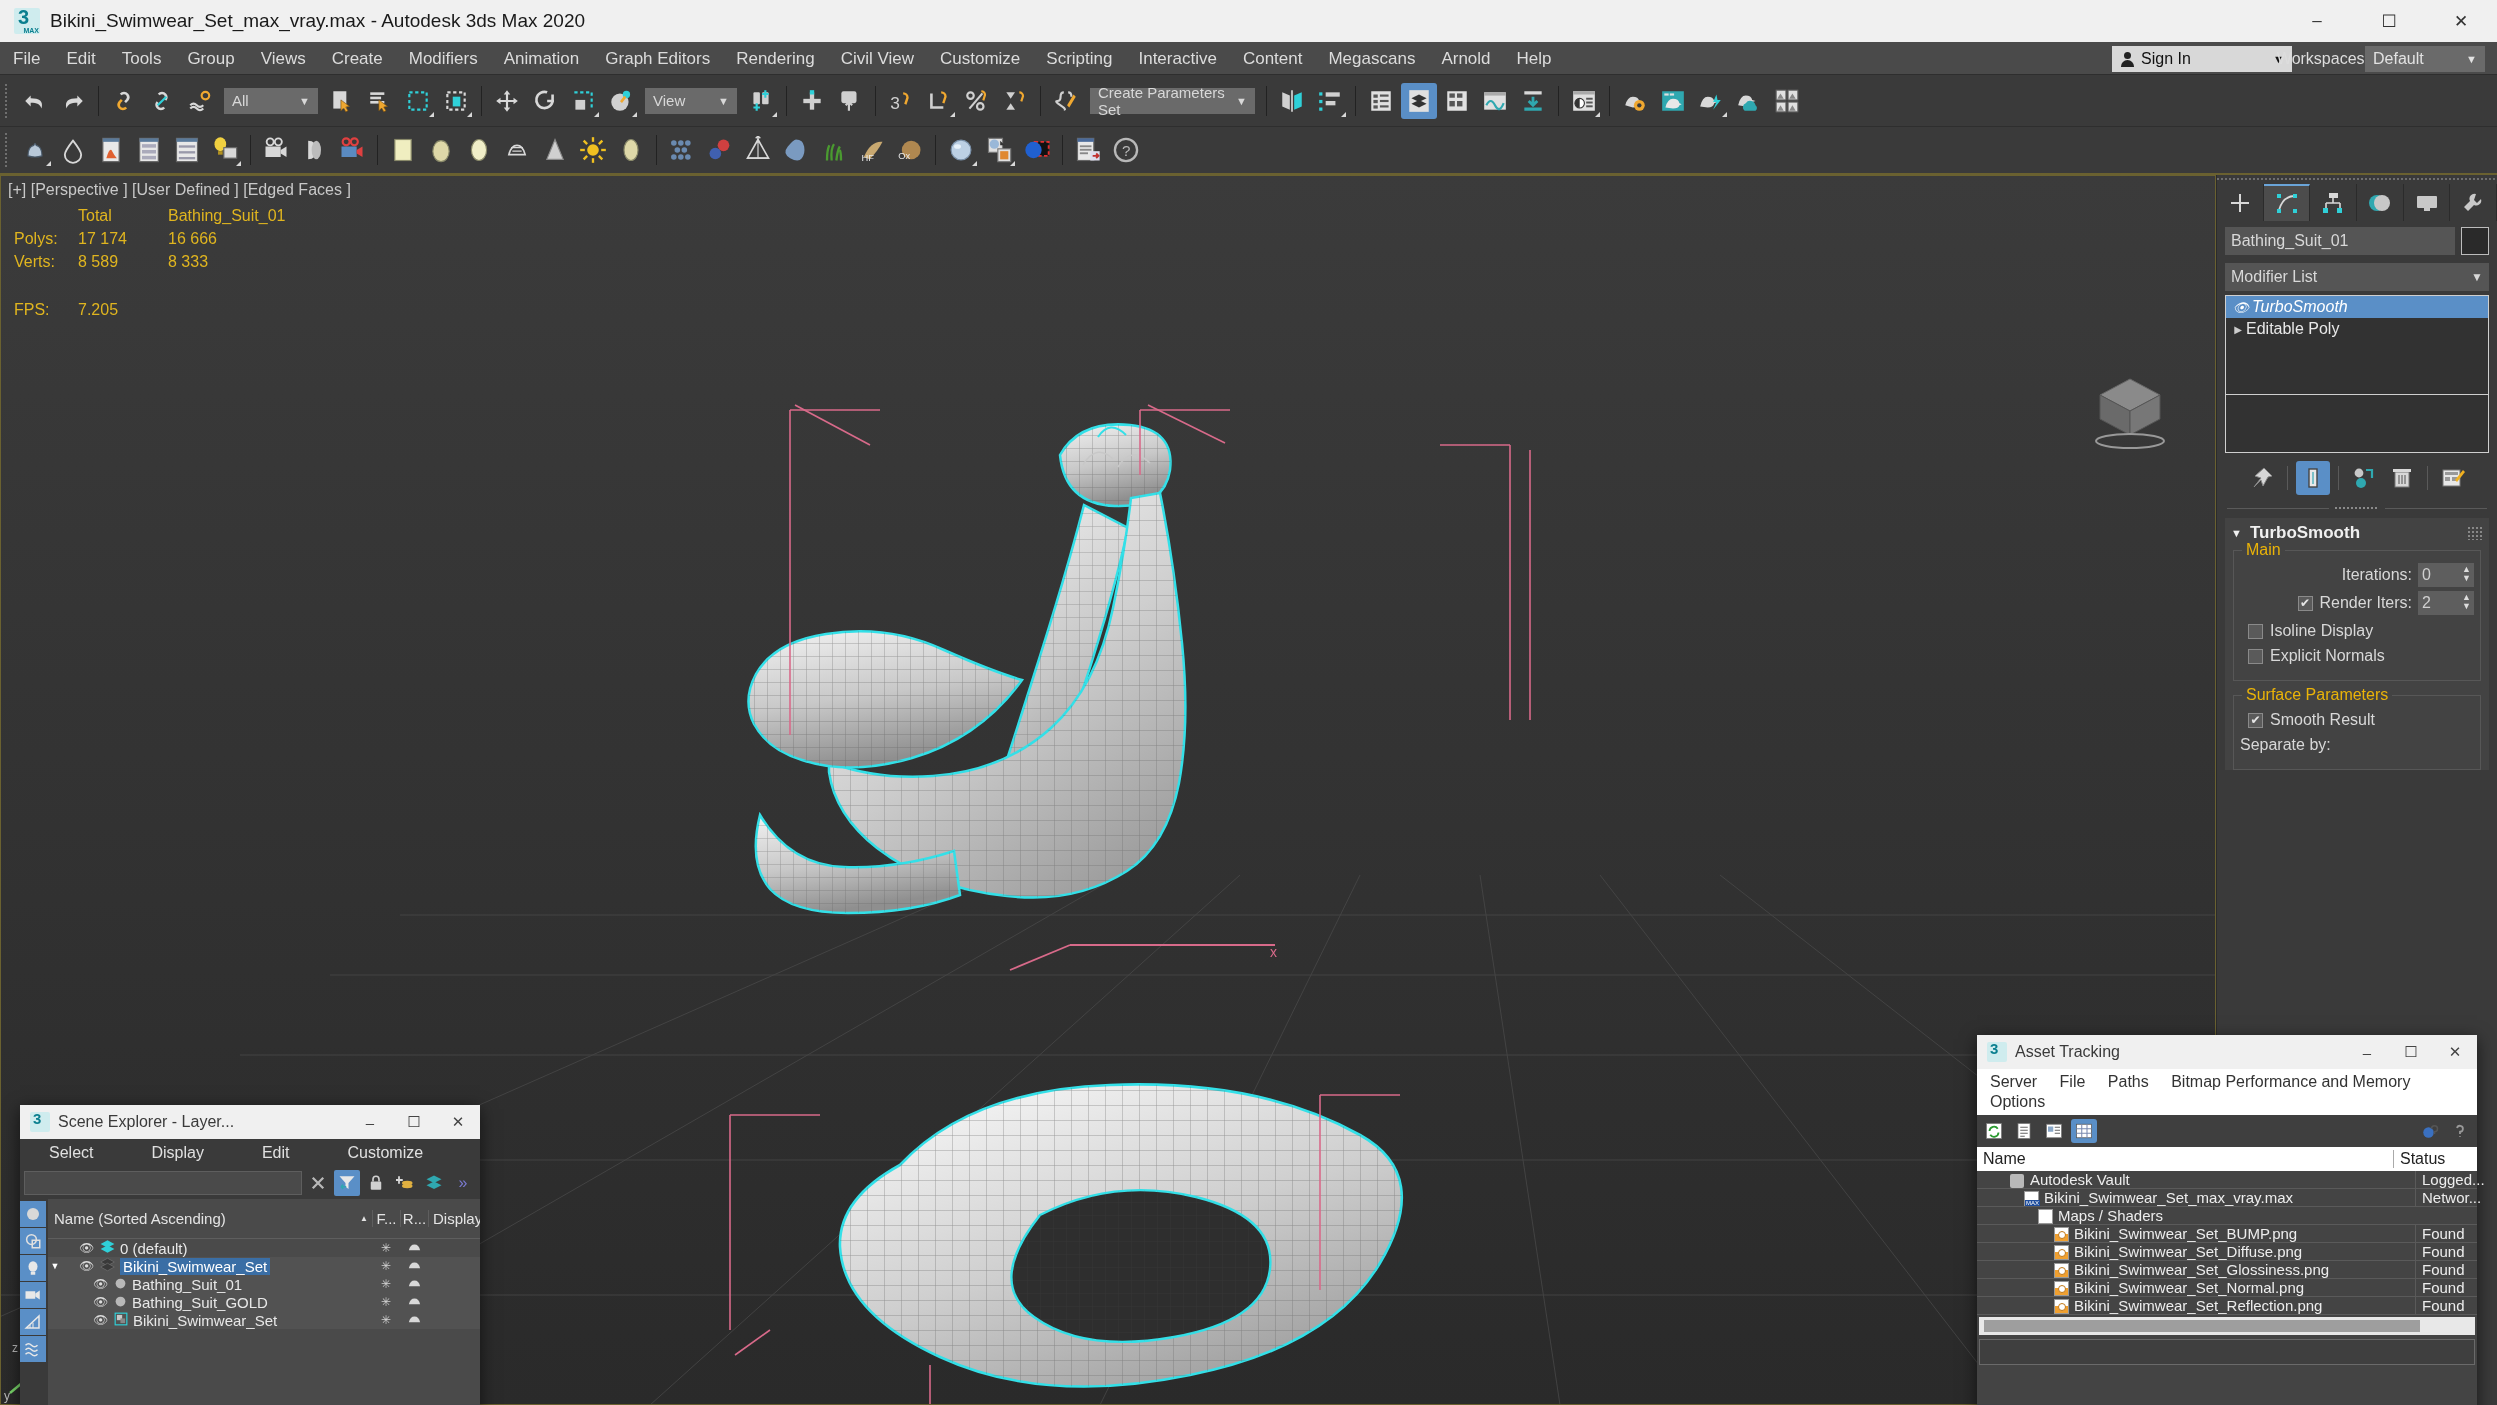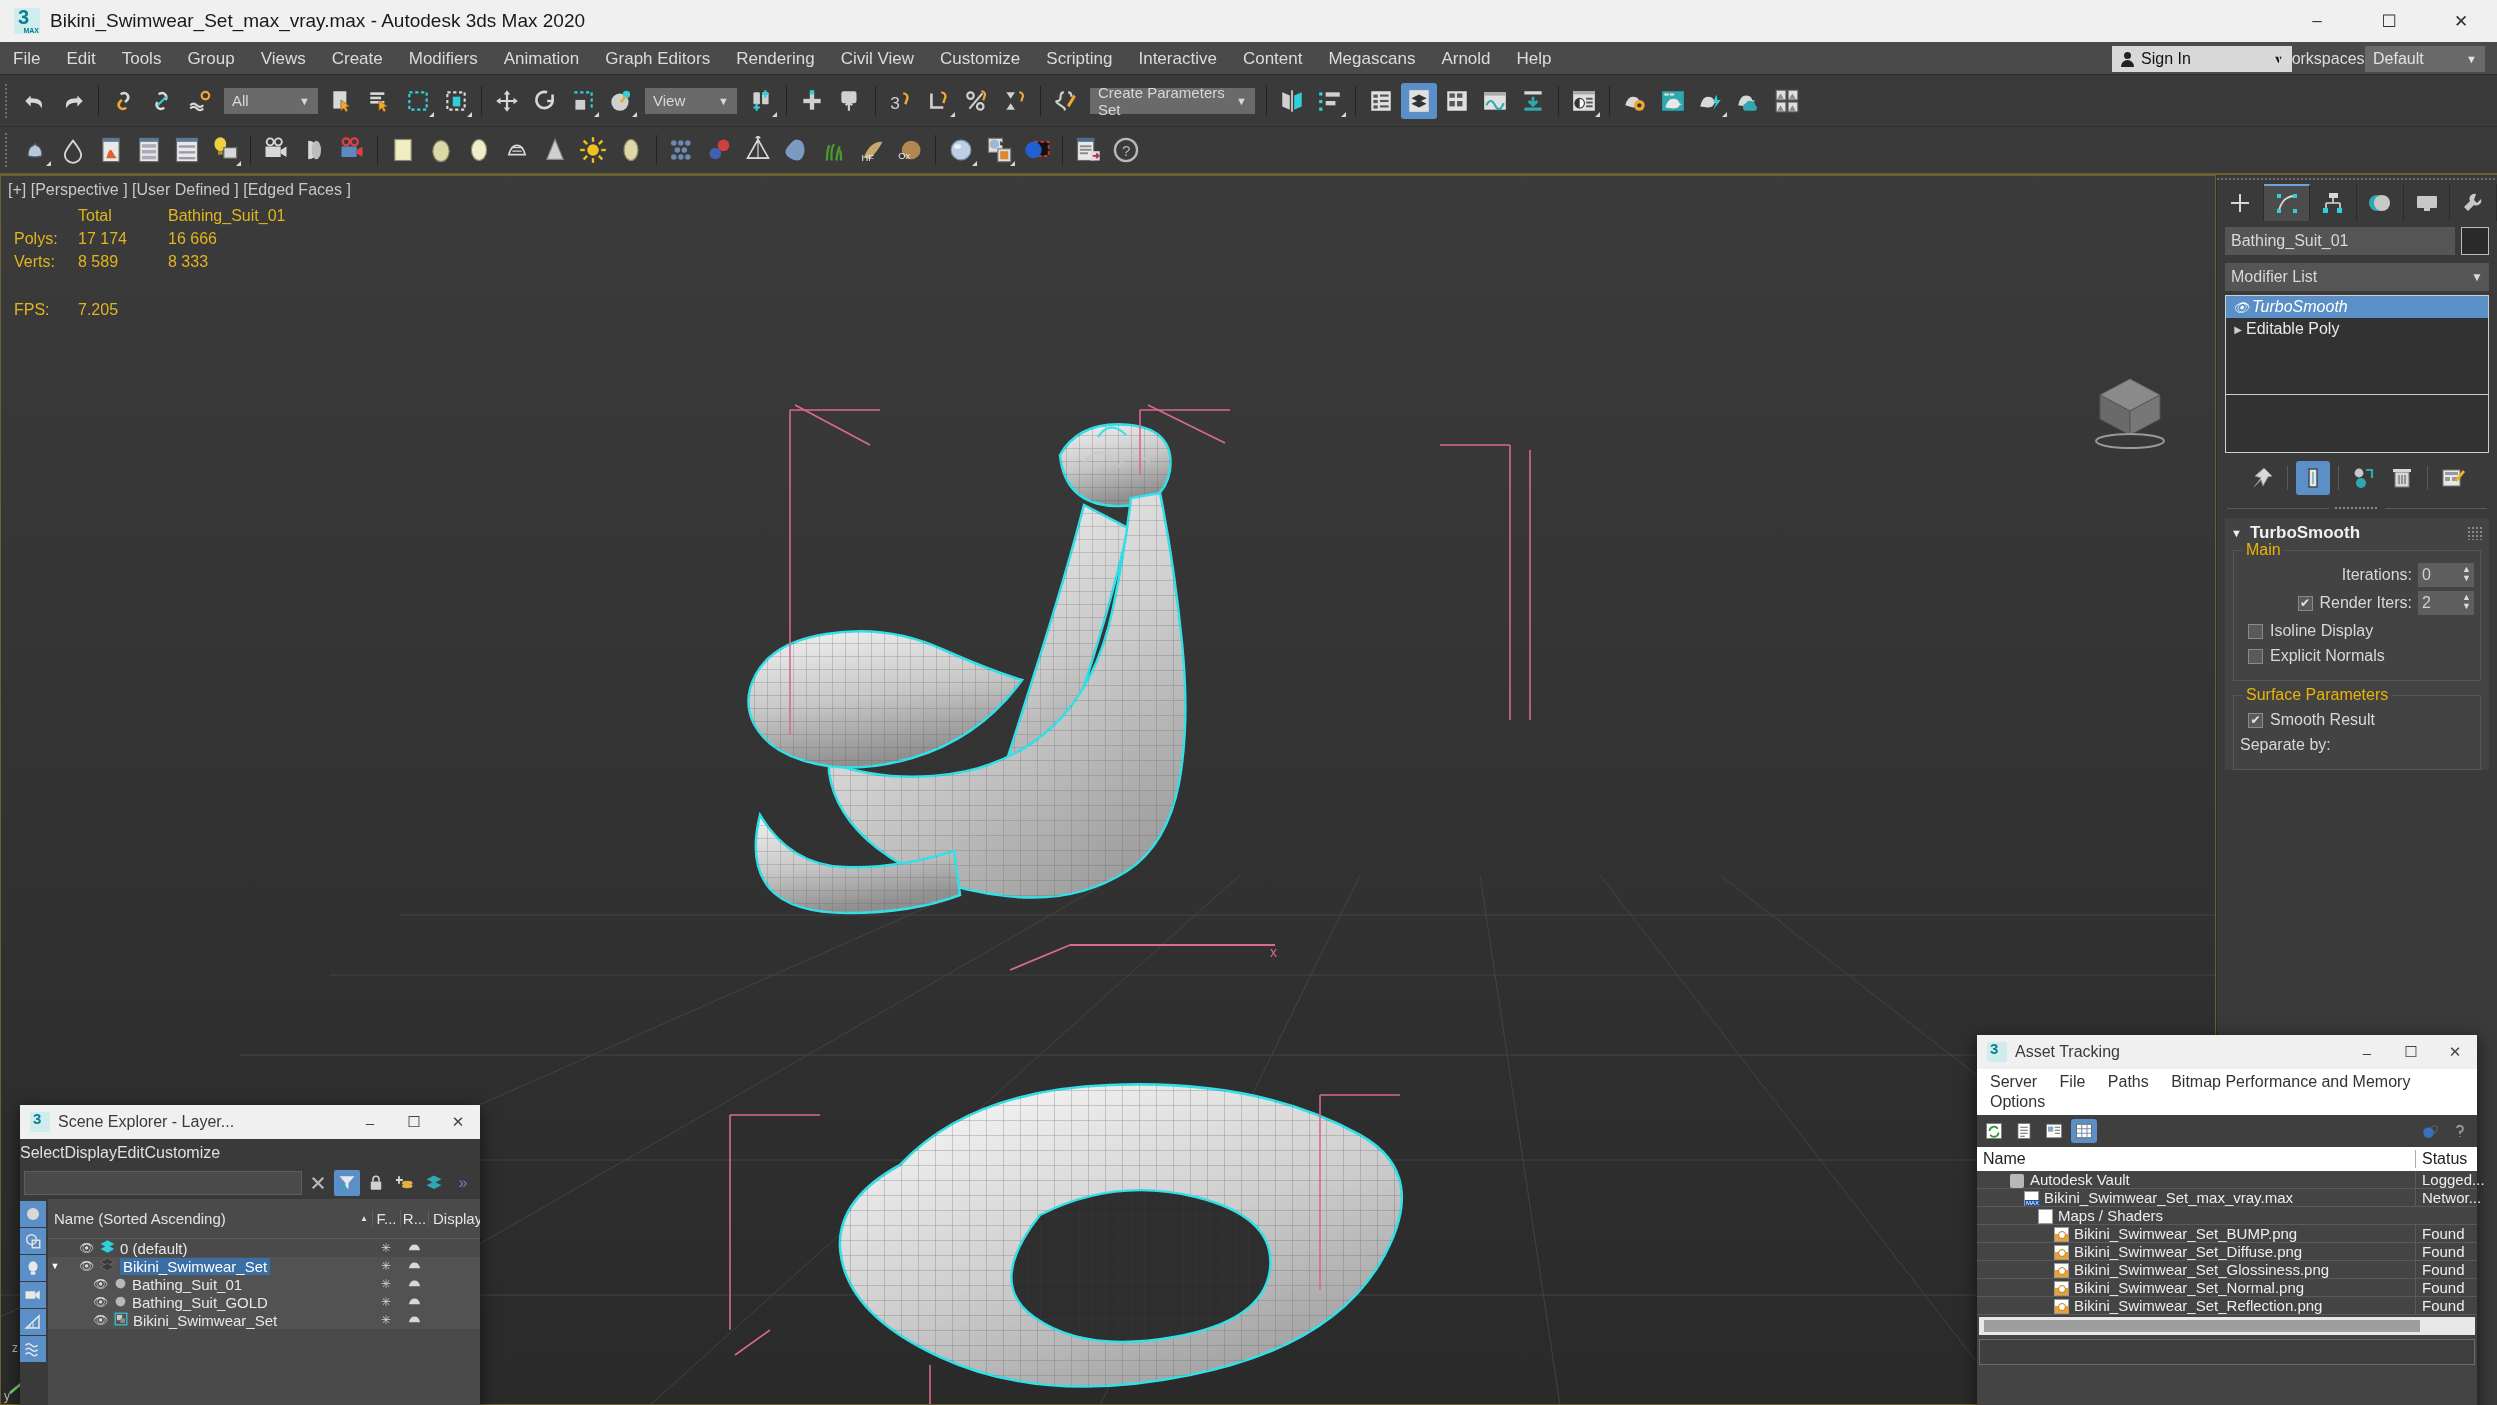--- a/index.html
+++ b/index.html
@@ -113,21 +113,21 @@
   .win { position:absolute; background:#3a3a3a; box-shadow:0 4px 16px rgba(0,0,0,.6); }
   .win-title { height:34px; background:#f0f0f0; display:flex; align-items:center; position:relative; }
   .win-title .ti { width:20px; height:20px; margin-left:10px; margin-right:8px; background:#cfecee;
                    border-radius:2px; position:relative; }
   .win-title .ti::after { content:"3"; position:absolute; left:3px; top:-2px; font-size:15px;
                           font-weight:bold; color:#0b7f8f; }
   .win-title .tt { font-size:16px; color:#3a3a3a; }
   .win-btns { position:absolute; right:0; top:0; display:flex; height:34px; }
   .win-btn { width:44px; display:flex; align-items:center; justify-content:center; font-size:15px; color:#444; }
   .win-menubar { display:flex; background:#3a3a3a; height:28px; align-items:center; }
-  .win-menubar .mi { font-size:16px; color:#e0e0e0; padding:0 0; }
+  .win-menubar .mi { font-size:16px; color:#e0e0e0; padding:0 29px; }
 
   
   #scene-explorer { left:20px; top:930px; width:460px; height:372px; }
   .se-toolbar { height:32px; display:flex; align-items:center; padding:0 4px; gap:3px; }
   .se-search { flex:1; height:24px; background:#4a4a4a; border:1px solid #5e5e5e; }
   .se-tbtn { width:26px; height:26px; display:flex; align-items:center; justify-content:center; border-radius:2px; }
   .se-tbtn.on { background:#5a8fc7; }
   .se-body { display:flex; height:230px; }
   .se-sidebar { width:28px; background:#3a3a3a; display:flex; flex-direction:column; gap:1px; padding-top:2px; }
   .se-sideb { width:26px; height:26px; background:#5a8fc7; display:flex; align-items:center; justify-content:center; }
@@ -148,21 +148,21 @@
   
   #asset-tracking { left:1977px; top:860px; width:500px; height:410px; background:#444; }
   .at-menubar { background:#fff; padding:3px 4px; }
   .at-menubar .mi { font-size:16px; color:#333; padding:1px 9px; display:inline-block; }
   .at-toolbar { height:32px; background:#3f3f3f; display:flex; align-items:center; padding:0 4px;
                 gap:4px; position:relative; }
   .at-tbtn { width:26px; height:24px; display:flex; align-items:center; justify-content:center; border-radius:3px; }
   .at-tbtn.on { background:#5a8fc7; }
   .at-hdr { display:flex; height:24px; background:#fff; font-size:16px; color:#222; align-items:center; }
   .at-hdr .n { flex:1; padding-left:6px; }
-  .at-hdr .s { width:62px; padding-left:6px; border-left:1px solid #aaa; }
+  .at-hdr .s { width:84px; padding-left:6px; border-left:1px solid #aaa; }
   .at-row { display:flex; height:18px; align-items:center; font-size:15px; color:#ededed;
             border-bottom:1px solid #5a5a5a; }
   .at-row .n { flex:1; display:flex; align-items:flex-end; overflow:hidden; white-space:nowrap;margin-left:21px; }
   .at-row .s { width:62px; padding-left:6px; border-left:1px solid #5a5a5a; }
   .at-scroll { height:18px; background:#e8e8e8; margin:2px; display:flex; align-items:center; }
   .at-scroll .th { height:12px; background:#9e9e9e; width:88%; margin-left:1%; }
   .at-status { height:26px; background:#3f3f3f; border:1px solid #6a6a6a; margin:4px 2px; }
 
   .fileico { width:15px; height:15px; margin-right:5px; background:#fff; border:1px solid #999;
              position:relative; flex:none; }

